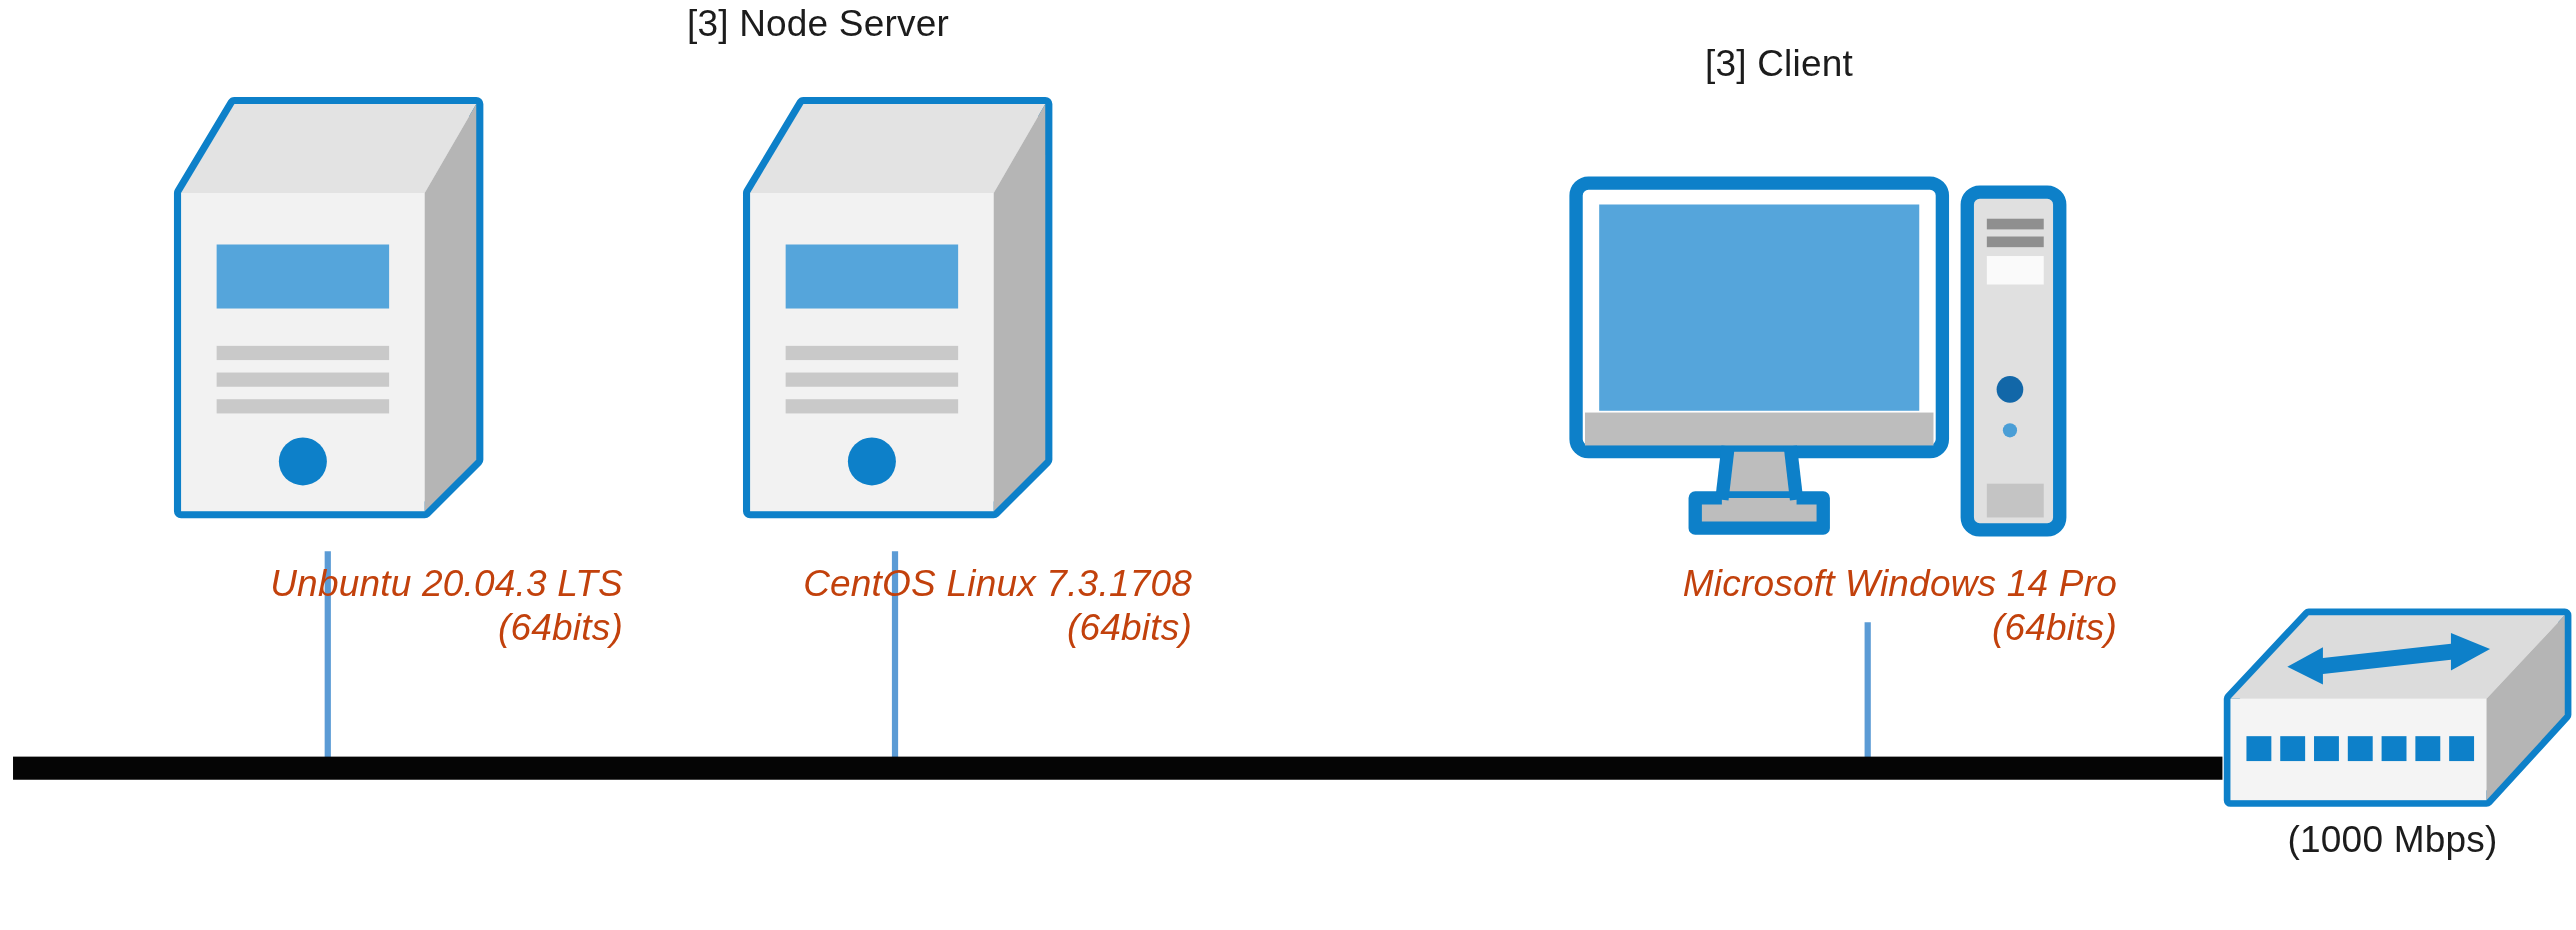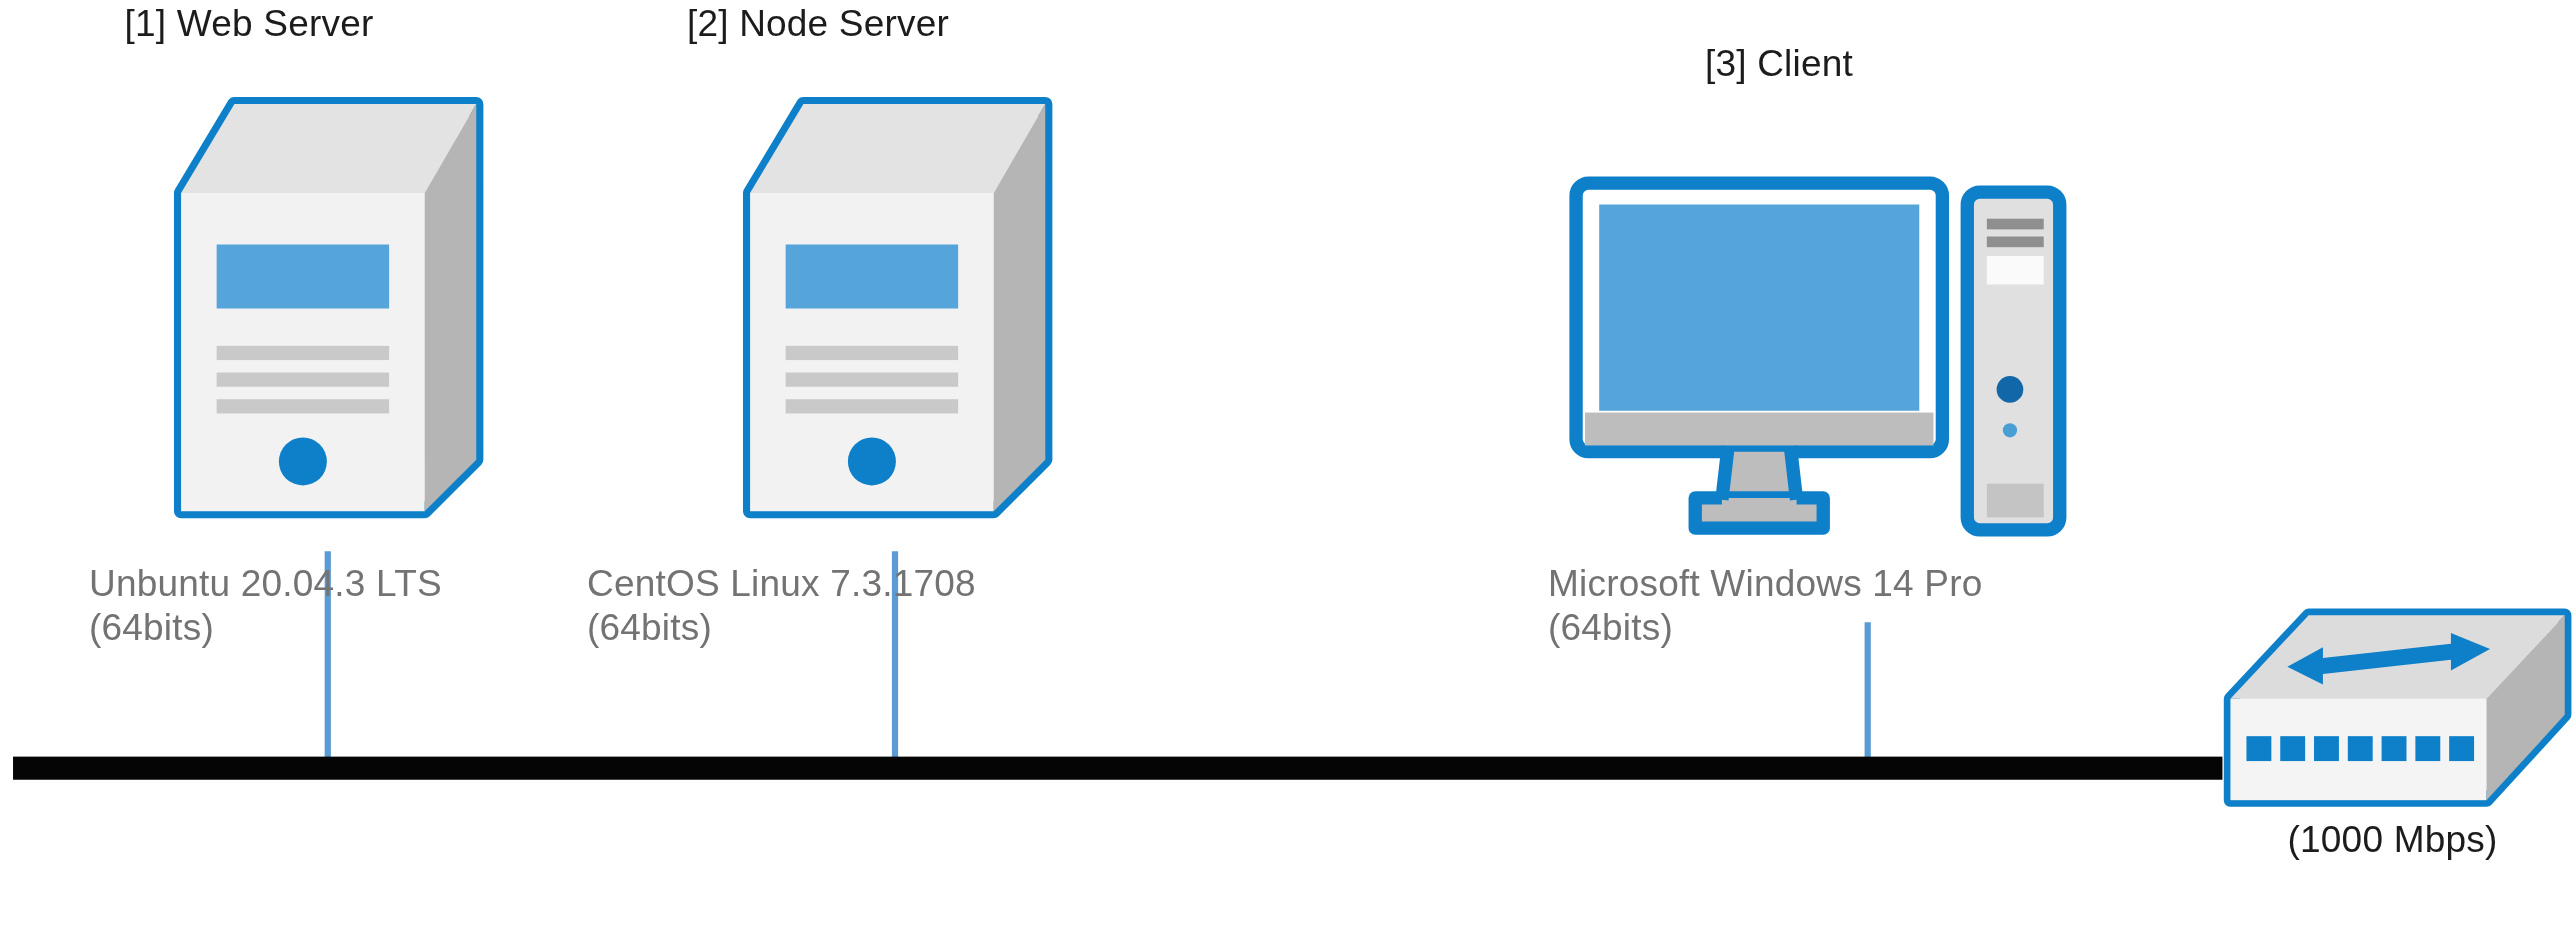--- a/index.html
+++ b/index.html
@@ -31,27 +31,28 @@
     text-align: center;
     font-size: 37px;
     line-height: 1.18;
     color: #1c1c1c;
     white-space: nowrap;
     font-family: "Liberation Sans", sans-serif;
     letter-spacing: 0.2px;
   }
   .os-label {
     position: absolute;
-    text-align: left;
+    text-align: right;
     font-size: 37px;
     line-height: 1.2;
-    color: #737373;
+    color: #c2410c;
     white-space: nowrap;
     font-family: "Liberation Sans", sans-serif;
     letter-spacing: 0.2px;
+    font-style: italic;
   }
   .os-label .line2 {
     display: block;
   }
   .hub-label {
     position: absolute;
     text-align: center;
     font-size: 37px;
     line-height: 1.2;
     color: #1c1c1c;
@@ -164,23 +165,22 @@
 
     <g transform="translate(1768,202)">
       <use href="#desktop-computer"></use>
     </g>
 
     <g transform="translate(2500,682)">
       <use href="#switching-hub"></use>
     </g>
   </svg>
 
-  <div class="node-label title-1">[1] Web Server</div>
-
-  <div class="node-label title-2">[2] Node Server</div>
+
+  <div class="node-label title-2">[3] Node Server</div>
 
   <div class="node-label title-3">[3] Client</div>
 
   <div class="os-label os-1">
     <span>Unbuntu 20.04.3 LTS</span>
     <span class="line2">(64bits)</span>
   </div>
 
   <div class="os-label os-2">
     <span>CentOS Linux 7.3.1708</span>

